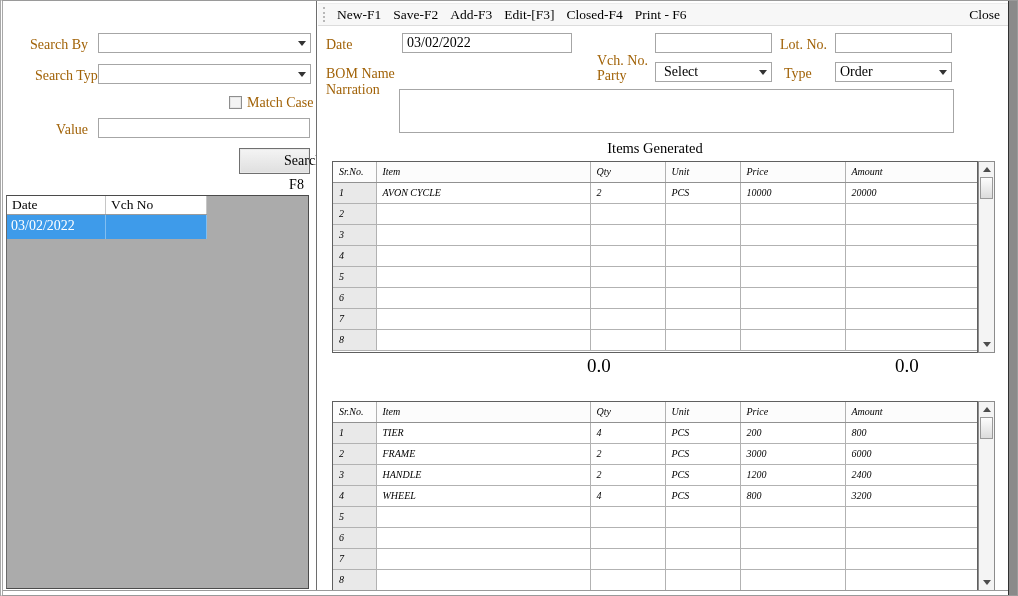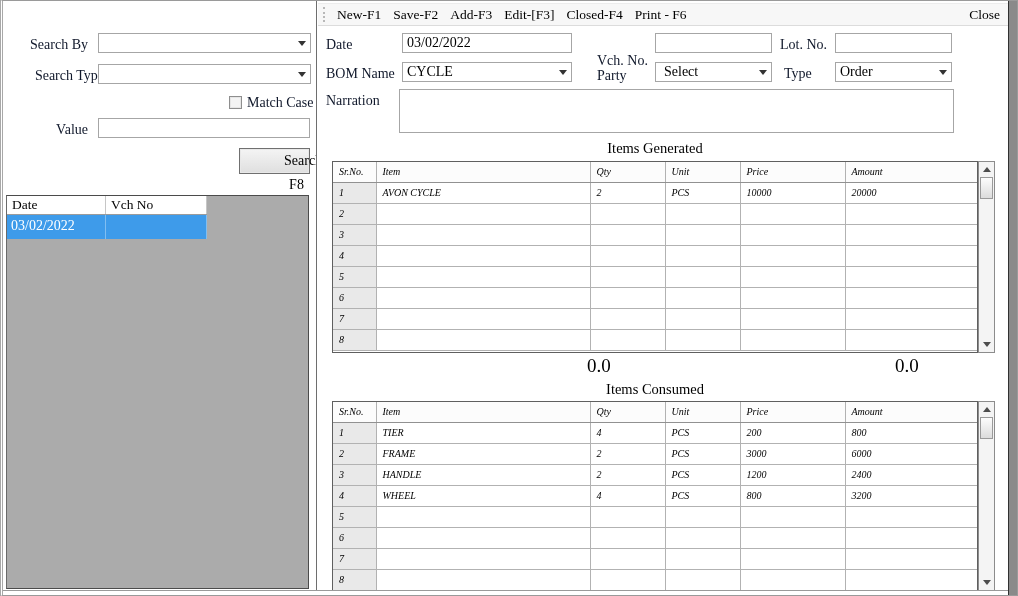--- a/index.html
+++ b/index.html
@@ -5,21 +5,21 @@
   * { margin:0; padding:0; box-sizing:border-box; }
   html,body { background:#d8d8d8; }
   body { font-family:"Liberation Serif","DejaVu Serif",serif; }
   .window {
     position:relative; width:1018px; height:596px; background:#ffffff;
     border:1px solid #9a9a9a; border-left:3px double #a8a8a8; overflow:hidden;
     font-size:14px; color:#000;
   }
 
   
-  .lbl { position:absolute; font-size:14px; color:#0f172a; white-space:nowrap; }
+  .lbl { position:absolute; font-size:14px; color:#a16207; white-space:nowrap; }
   .lbl-r { text-align:right; }
   .tb, .combo {
     position:absolute; background:#fff; border:1px solid #a6a6a6; height:20px;
     font-family:"Liberation Serif","DejaVu Serif",serif; font-size:14px; padding:0 4px;
   }
   .combo { display:flex; align-items:center; justify-content:space-between; cursor:default; }
   .combo .val { overflow:hidden; white-space:nowrap; }
   .arrow-down {
     width:0; height:0; border-left:4px solid transparent; border-right:4px solid transparent;
     border-top:5px solid #333; margin-left:4px; flex:0 0 auto;
@@ -140,38 +140,34 @@
     <div class="lbl" style="left:9px;top:36px;">Date</div>
     <input class="tb" style="left: 85px; top: 32px; width: 170px;" value="03/02/2022">
 
     <div class="lbl" style="left:280px;top:36px;margin-top:16px;">Vch. No.</div>
     <input class="tb" style="left: 338px; top: 32px; width: 117px;" value="">
 
     <div class="lbl" style="left:463px;top:36px;">Lot. No.</div>
     <input class="tb" style="left: 518px; top: 32px; width: 117px;" value="">
 
     <div class="lbl" style="left:9px;top:65px;">BOM Name</div>
-    <div class="combo" style="left:85px;top:61px;width:170px;">
-      <span class="val">CYCLE</span>
-      <span class="arrow-down"></span>
-    </div>
 
     <div class="lbl" style="left:280px;top:67px;">Party</div>
     <div class="combo" style="left:338px;top:61px;width:117px;padding-left:8px;">
       <span class="val">Select</span>
       <span class="arrow-down"></span>
     </div>
 
     <div class="lbl" style="left:467px;top:65px;">Type</div>
     <div class="combo" style="left:518px;top:61px;width:117px;">
       <span class="val">Order</span>
       <span class="arrow-down"></span>
     </div>
 
-    <div class="lbl" style="left:9px;top:92px;">Narration</div>
+    <div class="lbl" style="left:9px;top:81px;">Narration</div>
     <textarea class="narr" style="left: 82px; top: 88px; width: 555px; height: 44px;"></textarea>
 
     <div class="section-title" style="left:15px;top:139px;font-family:Liberation Serif, serif;">Items Generated</div>
     <div class="dtable-wrap" style="left:15px;top:160px;width:646px;height:192px;">
       <table class="dgrid">
         <colgroup>
             <col style="width:43px">
             <col style="width:214px">
             <col style="width:75px">
             <col style="width:75px">
@@ -263,21 +259,20 @@
       <span class="thumb"></span>
       <span class="sspacer"></span>
       <span class="sbtn">
           <span class="tri-dn"></span>
         </span>
     </div>
 
     <div class="total" style="left:270px;top:354px;">0.0</div>
     <div class="total" style="left:578px;top:354px;">0.0</div>
 
-    <div class="section-title" style="left:15px;top:380px;">Items Consumed</div>
     <div class="dtable-wrap" style="left:15px;top:400px;width:646px;height:189px;border-bottom:none;">
       <table class="dgrid">
         <colgroup>
             <col style="width:43px">
             <col style="width:214px">
             <col style="width:75px">
             <col style="width:75px">
             <col style="width:105px">
             <col style="width:132px">
           </colgroup>

